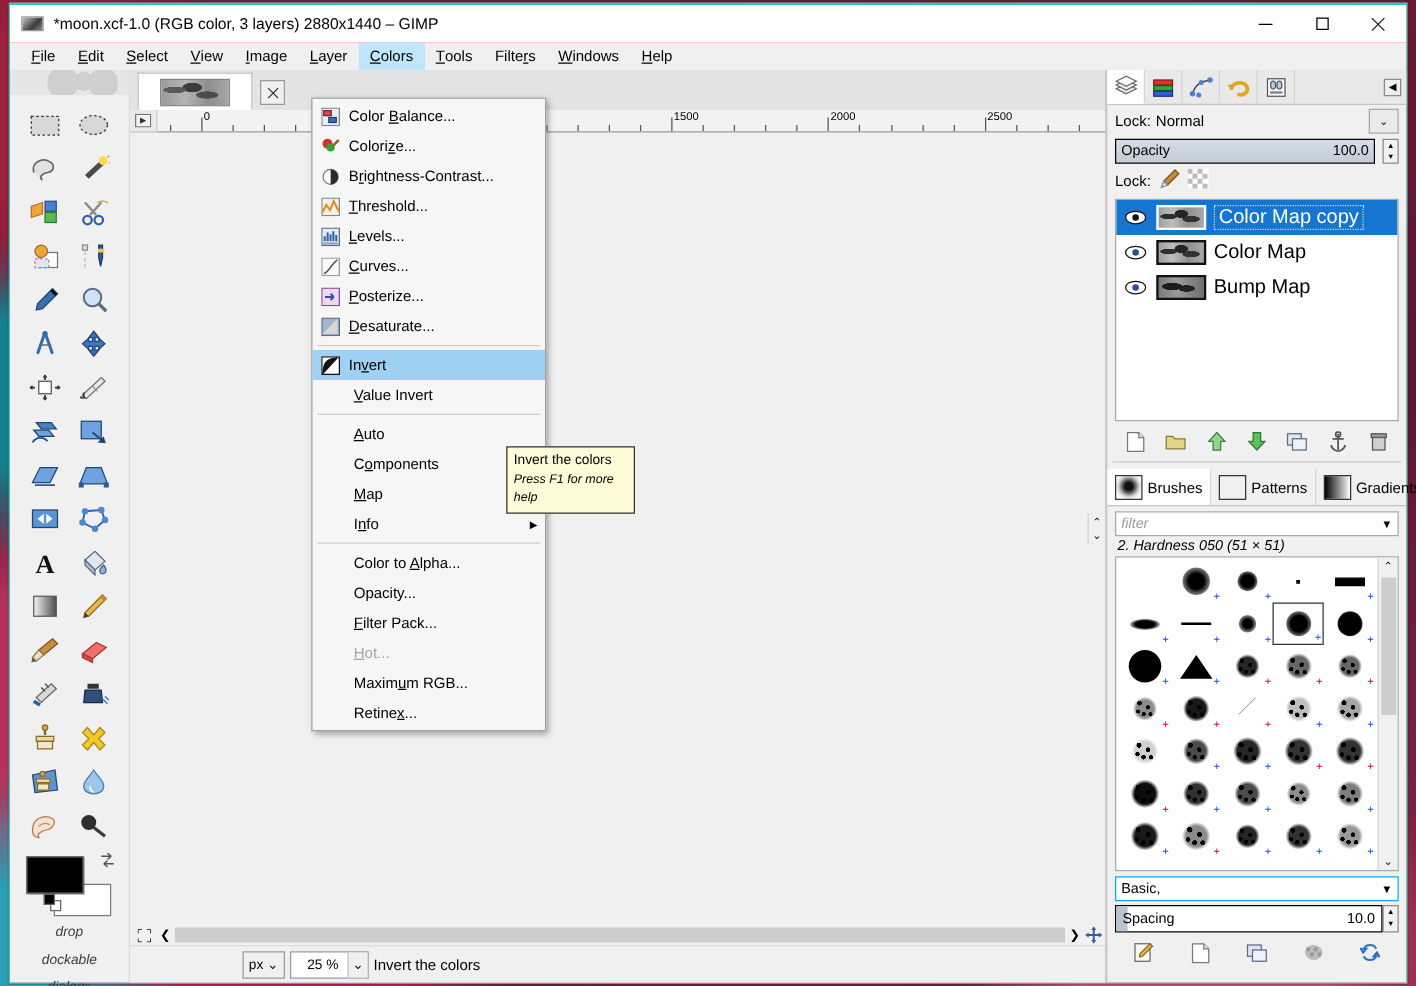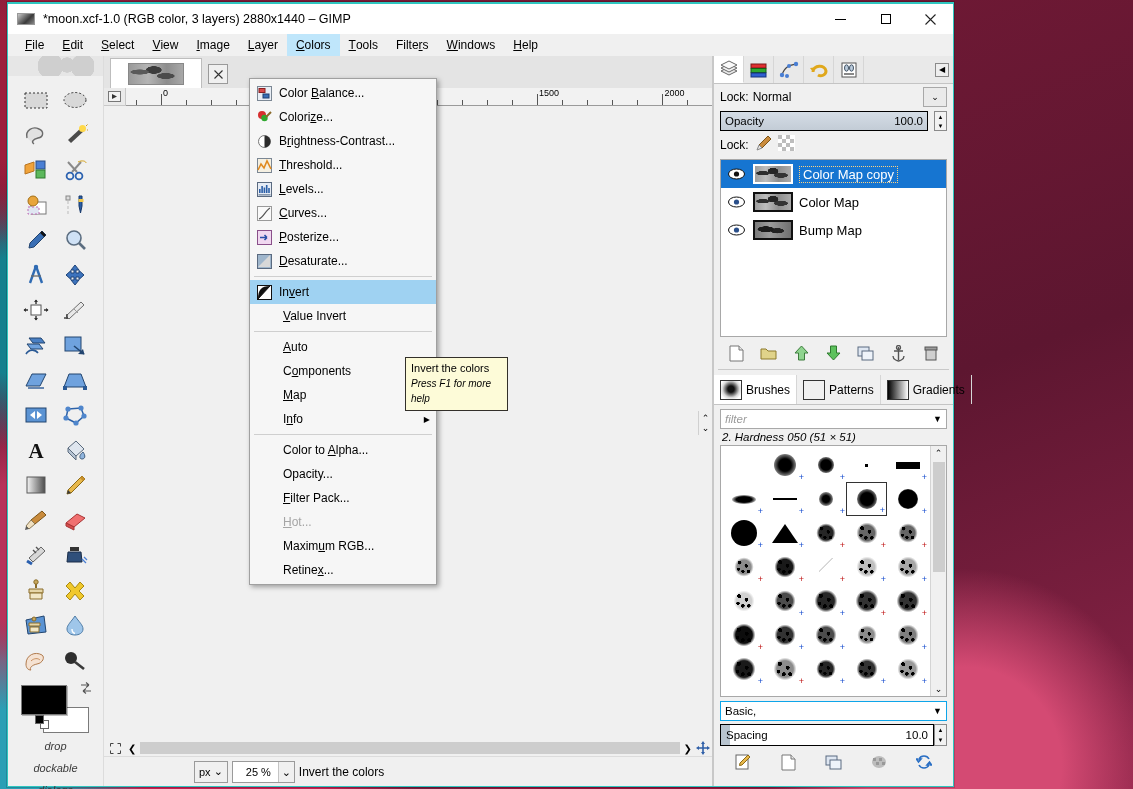--- a/index.html
+++ b/index.html
@@ -18,21 +18,21 @@
       radial-gradient(circle at 2% 40%, #14808e 0 5%, transparent 11%),
       radial-gradient(circle at 3% 70%, #b7325a 0 6%, transparent 13%),
       radial-gradient(circle at 1% 92%, #2b9fb5 0 5%, transparent 11%),
       radial-gradient(circle at 20% 98%, #c02050 0 8%, transparent 16%),
       radial-gradient(circle at 55% 99%, #8e1339 0 10%, transparent 18%),
       radial-gradient(circle at 85% 97%, #d44a73 0 8%, transparent 16%),
       linear-gradient(160deg,#7c1b38,#5d1630 60%,#8c2448);
   }
   
   #window{
-    position:absolute; left:7px; top:2px; width:947px; height:785px;
+    position:absolute; left:7px; top:2px; width:1119px; height:785px;
     background:#ef4444;
     border:1px solid #2fc6c0;
     border-top:2px solid #2fc6c0;
     box-shadow:0 0 0 1px rgba(0,0,0,.15);
     display:flex; flex-direction:column;
   }
   
   #titlebar{
     height:30px; background:#fff; display:flex; align-items:center;
     flex:0 0 30px;
@@ -238,21 +238,21 @@
   .eye{ width:22px; display:flex; align-items:center; justify-content:center; }
   .layer-thumb{
     width:40px;height:20px;border:2px solid #111;
     background:
       radial-gradient(ellipse at 22% 45%,#2e2e2e 0 16%,transparent 18%),
       radial-gradient(ellipse at 50% 32%,#252525 0 20%,transparent 22%),
       radial-gradient(ellipse at 72% 58%,#333 0 18%,transparent 20%),
       linear-gradient(90deg,#9e9e9e,#bdbdbd 30%,#8e8e8e 65%,#aaa);
   }
   .layer-row.sel .layer-thumb{ border-color:#fff; }
-  .layer-name{ font-size:13px; }
+  .layer-name{ font-size:16px; }
   .layer-row.sel .layer-name{ border:1px dotted #ffd27f; padding:0 3px; }
   .dock-buttons{
     display:flex; align-items:center; justify-content:space-around;
     height:26px; padding:0 6px; margin-top:3px;
   }
   .dock-buttons .ib{ width:24px;height:22px; display:flex;align-items:center;justify-content:center; }
   .sep-line{ height:1px; background:#c9c9c9; margin:3px 4px; }
   #brush-tabs{ display:flex; align-items:stretch; height:30px; border-bottom:1px solid #c4c4c4; margin-top:2px;}
   .btab{ display:flex; align-items:center; gap:4px; padding:0 6px; font-size:12px; border-right:1px solid #d6d6d6;}
   .btab.active{ background:#fff; }

